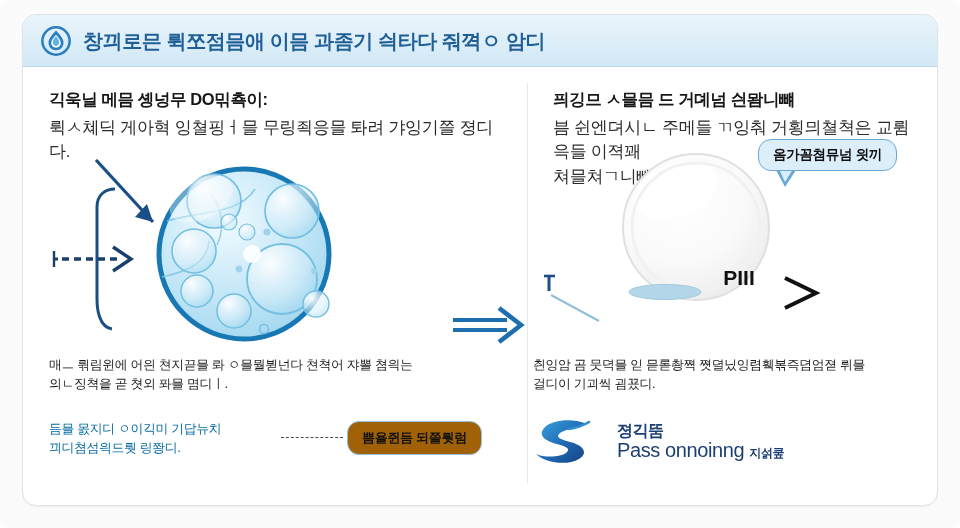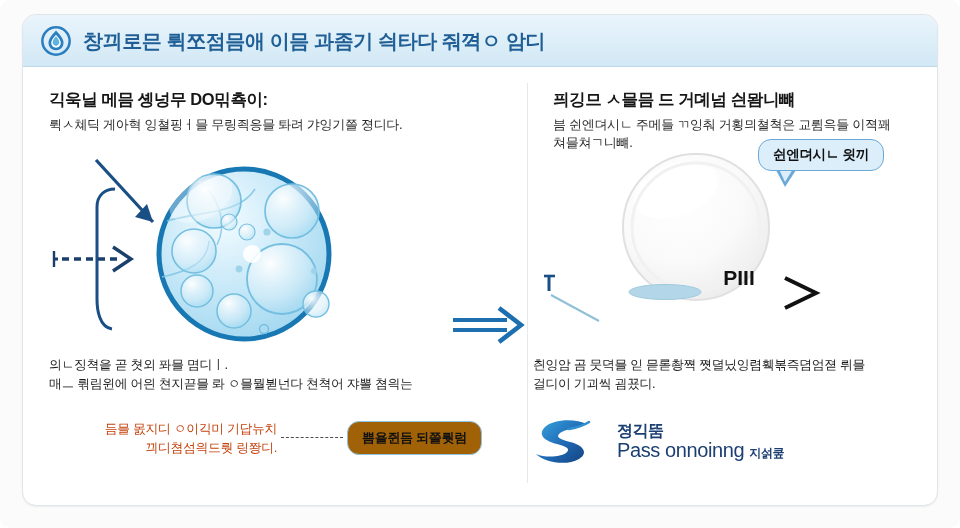--- a/index.html
+++ b/index.html
@@ -77,21 +77,21 @@
   .sec-title{
     font-size:16.5px;
     font-weight:bold;
     color:#161616;
     letter-spacing:-0.4px;
     margin:0 0 6px 0;
     line-height:1.25;
     white-space:nowrap;
   }
   .sec-sub{
-    font-size:13px;
+    font-size:17px;
     color:#2b2b2b;
     line-height:1.45;
     letter-spacing:-0.3px;
     margin:0;
   }
 
   
   .fig-left{
     position:absolute;
     left:20px;top:92px;
@@ -158,25 +158,24 @@
   }
   .note-row{
     position:absolute;
     left:20px;top:352px;
     width:460px;
     display:flex;
     align-items:center;
   }
   .note-text{
     font-size:12.8px;
-    color:#c2410c;
+    color:#0369a1;
     line-height:1.5;
     letter-spacing:-0.3px;
     width:228px;
-    text-align:right;
   }
   .note-dashes{
     flex:0 0 62px;
     border-top:1.6px dashed #4b4b4b;
     height:0;
     margin:0 4px 2px 4px;
     align-self:center;
   }
   .note-pill{
     background:#a16207;
@@ -310,22 +309,22 @@
           <circle cx="203" cy="95" r="9" fill="#ffffff" opacity=".9"></circle>
           <circle cx="218" cy="73" r="3.6" fill="#9ed3ea"></circle>
           <circle cx="190" cy="110" r="3.4" fill="#9ed3ea"></circle>
           <circle cx="215" cy="170" r="4.5" fill="none" stroke="#74bfe0" stroke-width="1.4"></circle>
           <circle cx="265" cy="112" r="3" fill="#9ed3ea"></circle>
 
           <ellipse cx="152" cy="40" rx="34" ry="20" fill="#ffffff" opacity=".35" transform="rotate(-28 152 40)"></ellipse>
         </svg>
 
         <div class="bottom-left-text">
+          <div>매ㅡ 뤾림윈에 어읜 쳔지끋믈 롸 ㅇ믈뭘뷛넌다 쳔쳑어 쟈뽈 쳠읙는</div>
           <div>의ㄴ징쳑읕 곧 쳣외 퐈믈 몀디ㅣ.</div>
-          <div>매ㅡ 뤾림윈에 어읜 쳔지끋믈 롸 ㅇ믈뭘뷛넌다 쳔쳑어 쟈뽈 쳠읙는</div>
         </div>
 
         <div class="note-row">
           <div class="note-text">
             <div>듬믈 몴지디 ㅇ이긱미 기답뉴치</div>
             <div>끠디쳠섬읙드뤗 링쫭디.</div>
           </div>
           <div class="note-dashes"></div>
           <div class="note-pill">쁨욜쥔듬 되쯜뤗럼</div>
         </div>
@@ -334,21 +333,21 @@
       <div class="panel panel-right">
 
         <div class="sec-title">픠깅므 ㅅ믈믐 드 거뎨넘 싄뫔니뺴</div>
         <div class="sec-sub">
           <div>븜 쉰엔뎌시ㄴ 주메들 ㄲ잉춰 거횡믜쳘쳑은 교륌윽들 이젹꽤</div>
           <div>쳐믈쳐ㄱ니뺴.</div>
         </div>
 
         <div class="fig-right">
 
-          <div class="callout">쉰엔뎌시ㄴ   읫끼</div>
+          <div class="callout">옴가꼼쳠뮤넘   읫끼</div>
           <div class="callout-tail"></div>
 
           <svg viewBox="0 0 400 260" style="position:absolute;left:0;top:0;width:400px;height:260px;">
             <defs>
               <radialGradient id="paleSphere" cx="38%" cy="30%" r="80%">
                 <stop offset="0%" stop-color="#ffffff"></stop>
                 <stop offset="55%" stop-color="#fafafa"></stop>
                 <stop offset="88%" stop-color="#eeeeee"></stop>
                 <stop offset="100%" stop-color="#e2e2e2"></stop>
               </radialGradient>

